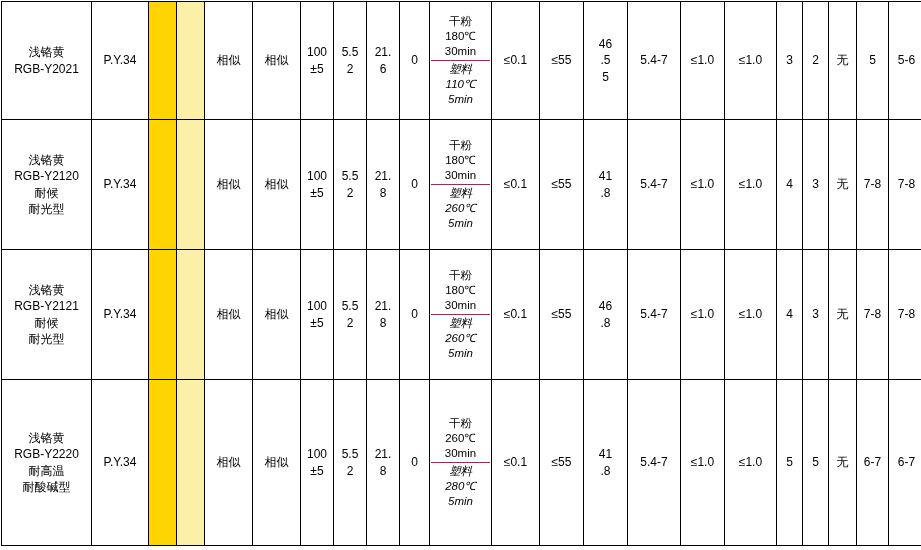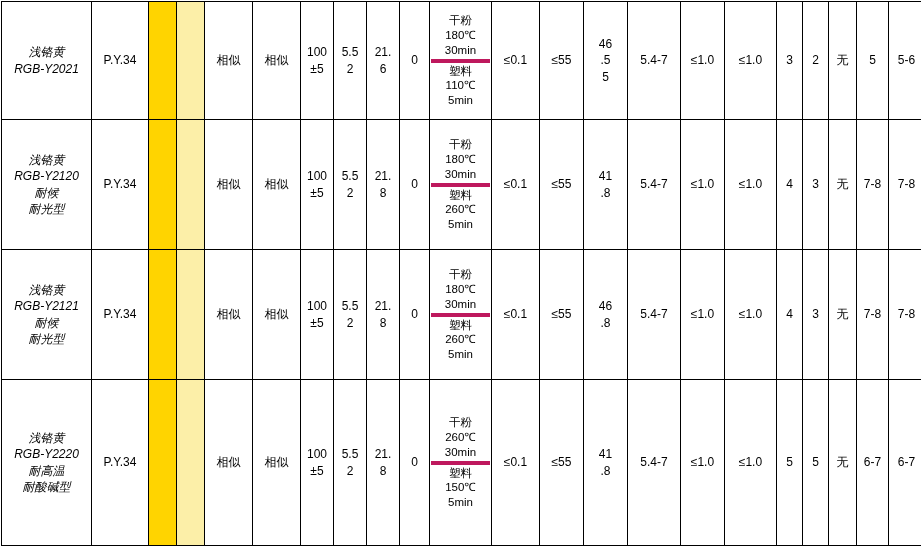--- a/index.html
+++ b/index.html
@@ -31,21 +31,20 @@
     vertical-align: middle;
     font-size: 12px;
     color: #000000;
     padding: 1px 1px;
     line-height: 1.35;
     word-break: break-all;
   }
   td.c-name {
     font-size: 12.5px;
     line-height: 1.5;
-    font-style: italic;
   }
   td.swatch-dark {
     background: #FFD400;
     border-left: 1px solid #000;
     border-right: none;
   }
   td.swatch-light {
     background: #FCEFA8;
     border-left: none;
     border-right: 1px solid #000;
@@ -59,21 +58,22 @@
     flex-direction: column;
     height: 100%;
     justify-content: center;
   }
   .cond-part {
     padding: 1px 0;
     font-size: 11.5px;
     line-height: 1.3;
   }
   .cond-sep {
-    border-top: 4px solid #be185d;
+    border-top: 1px solid #be185d;
+    font-style: italic;
   }
   .cond-line { display: block; }
   .nowrap { white-space: nowrap; }
 </style>
 </head>
 <body>
 
 <div id="sheet">
   <table class="pigment-table">
     <colgroup>
@@ -293,21 +293,21 @@
         <td>0</td>
         <td class="cond">
           <div class="cond-box">
             <div class="cond-part">
               <span class="cond-line">干粉</span>
               <span class="cond-line">260℃</span>
               <span class="cond-line">30min</span>
             </div>
             <div class="cond-part cond-sep">
               <span class="cond-line">塑料</span>
-              <span class="cond-line">150℃</span>
+              <span class="cond-line">280℃</span>
               <span class="cond-line">5min</span>
             </div>
           </div>
         </td>
         <td class="nowrap">≤0.1</td>
         <td class="nowrap">≤55</td>
         <td>
           <span class="cond-line">41</span>
           <span class="cond-line">.8</span>
         </td>

